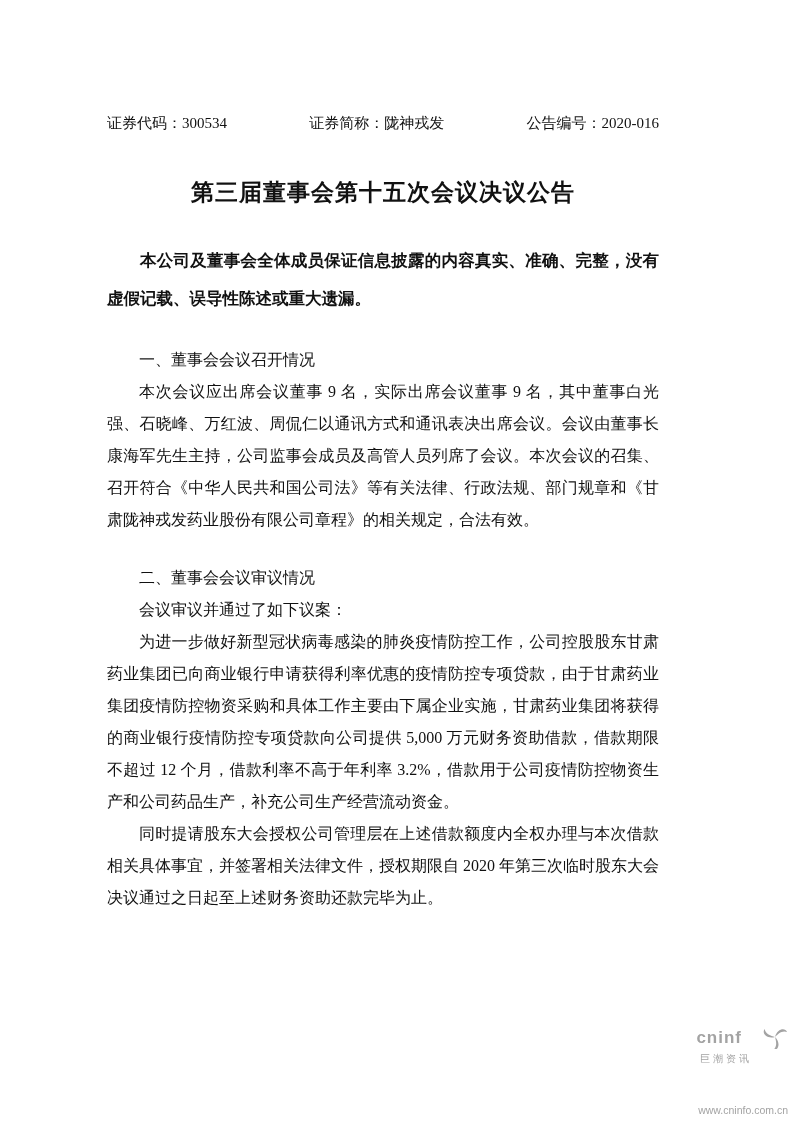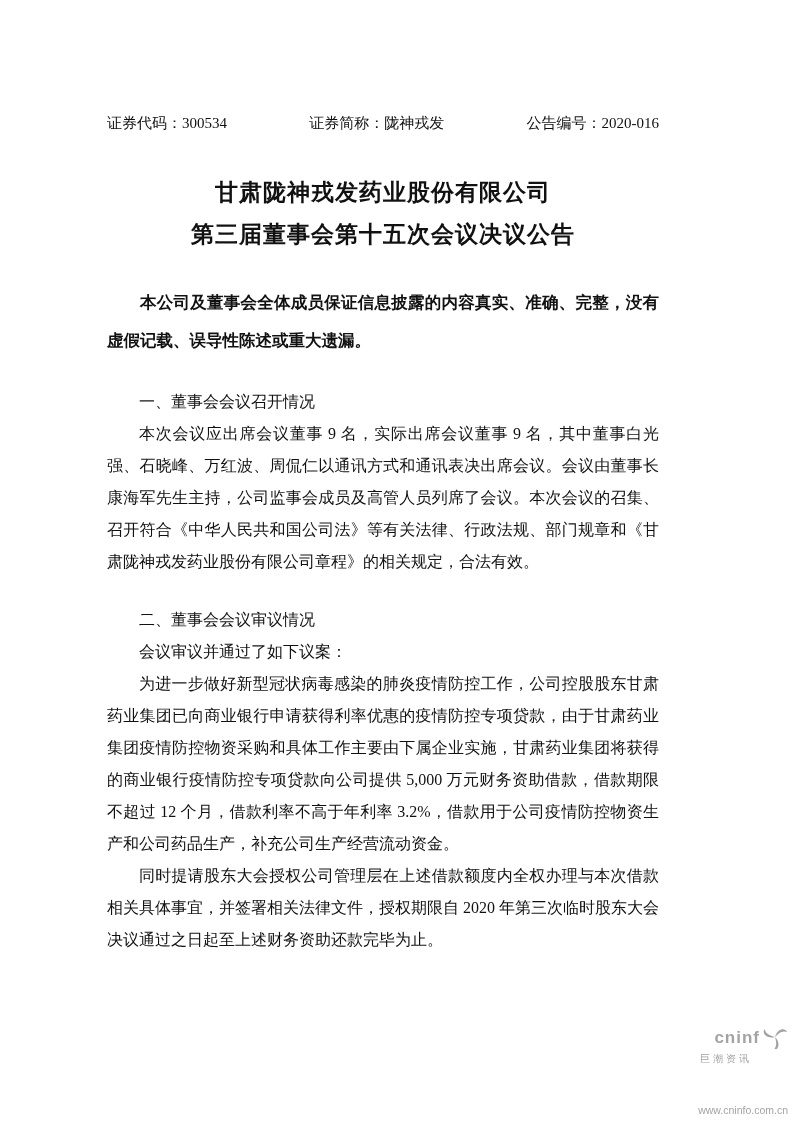--- a/index.html
+++ b/index.html
@@ -65,21 +65,21 @@
     right: 5px; bottom: 5px;
     text-align: right;
     color: #a3a3a3;
     font-family: "Liberation Sans", "DejaVu Sans", sans-serif;
     line-height: 1.1;
   }
   .cninfo-logo .brand-row {
     display: flex;
     align-items: center;
     justify-content: flex-end;
-    gap: 2px;
+    gap: 20px;
   }
   .cninfo-logo .brand {
     font-size: 17px;
     font-weight: bold;
     letter-spacing: 1px;
   }
   .cninfo-logo .brand-cn {
     font-size: 10px;
     letter-spacing: 3px;
     margin: 1px 36px 2px 0;
@@ -94,21 +94,20 @@
 
 <div class="content">
 
   <div class="header-row">
     <span>证券代码：300534</span>
     <span>证券简称：陇神戎发</span>
     <span>公告编号：2020-016</span>
   </div>
 
   <div class="doc-title">
-    <div>甘肃陇神戎发药业股份有限公司</div>
     <div>第三届董事会第十五次会议决议公告</div>
   </div>
 
   <p class="disclaimer">本公司及董事会全体成员保证信息披露的内容真实、准确、完整，没有虚假记载、误导性陈述或重大遗漏。</p>
 
   <p class="section-heading">一、董事会会议召开情况</p>
   <p class="body-text">本次会议应出席会议董事 9 名，实际出席会议董事 9 名，其中董事白光强、石晓峰、万红波、周侃仁以通讯方式和通讯表决出席会议。会议由董事长康海军先生主持，公司监事会成员及高管人员列席了会议。本次会议的召集、召开符合《中华人民共和国公司法》等有关法律、行政法规、部门规章和《甘肃陇神戎发药业股份有限公司章程》的相关规定，合法有效。</p>
 
   <p class="section-heading">二、董事会会议审议情况</p>
   <p class="body-text">会议审议并通过了如下议案：</p>

